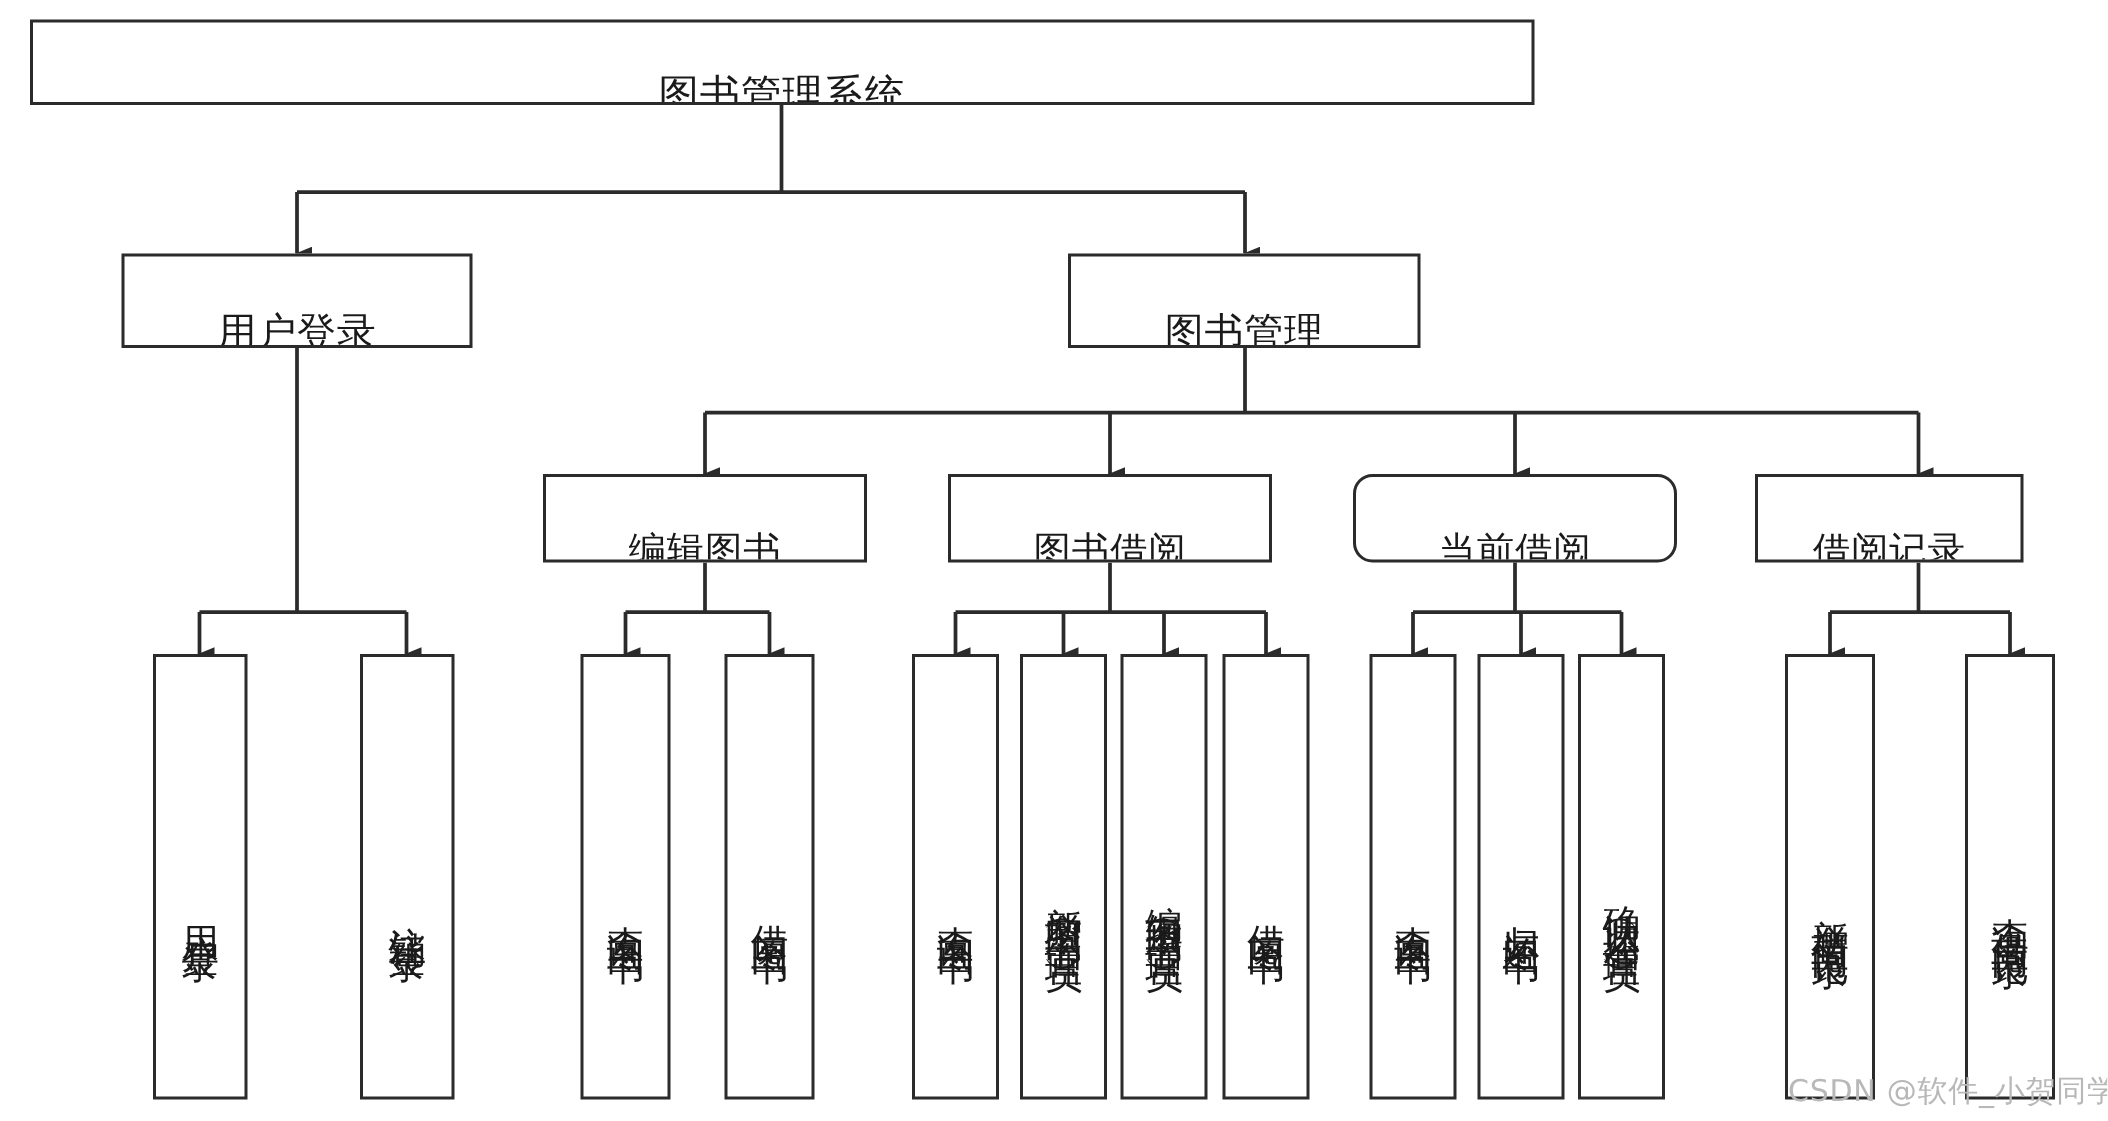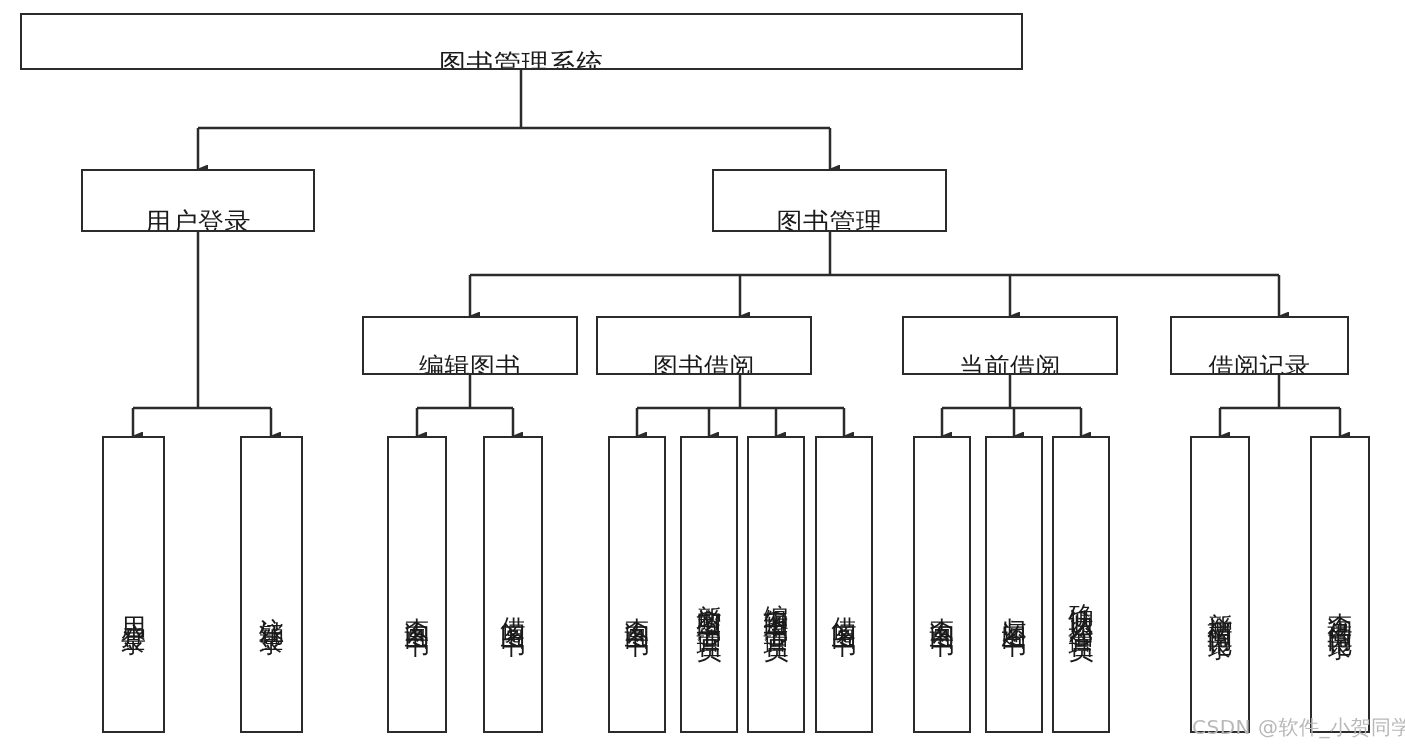--- a/index.html
+++ b/index.html
@@ -121,24 +121,24 @@
   <div class="node-box node-l2" style="left: 81px; top: 169px; width: 234px; height: 63px;">
     <span class="node-label">用户登录</span>
   </div>
   <div class="node-box node-l2" style="left: 712px; top: 169px; width: 235px; height: 63px; align-items: center;">
     <span class="node-label">图书管理</span>
   </div>
 
   <div class="node-box node-l3" style="left: 362px; top: 316px; width: 216px; height: 59px;">
     <span class="node-label">编辑图书</span>
   </div>
-  <div class="node-box node-l3" style="left: 596px; top: 316px; width: 216px; height: 59px;">
+  <div class="node-box node-l3" style="left: 632px; top: 316px; width: 216px; height: 59px;">
     <span class="node-label">图书借阅</span>
   </div>
-  <div class="node-box node-l3" style="left: 902px; top: 316px; width: 216px; height: 59px;">
+  <div class="node-box node-l3" style="left: 902px; top: 316px; width: 216px; height: 59px; border-radius: 13px;">
     <span class="node-label">当前借阅</span>
   </div>
   <div class="node-box node-l3" style="left: 1170px; top: 316px; width: 179px; height: 59px;">
     <span class="node-label">借阅记录</span>
   </div>
 
   <div class="node-box node-leaf" style="left: 102px; top: 436px; width: 63px; height: 297px;">
     <span class="node-label">用户登录</span>
   </div>
   <div class="node-box node-leaf" style="left: 240px; top: 436px; width: 63px; height: 297px;">

